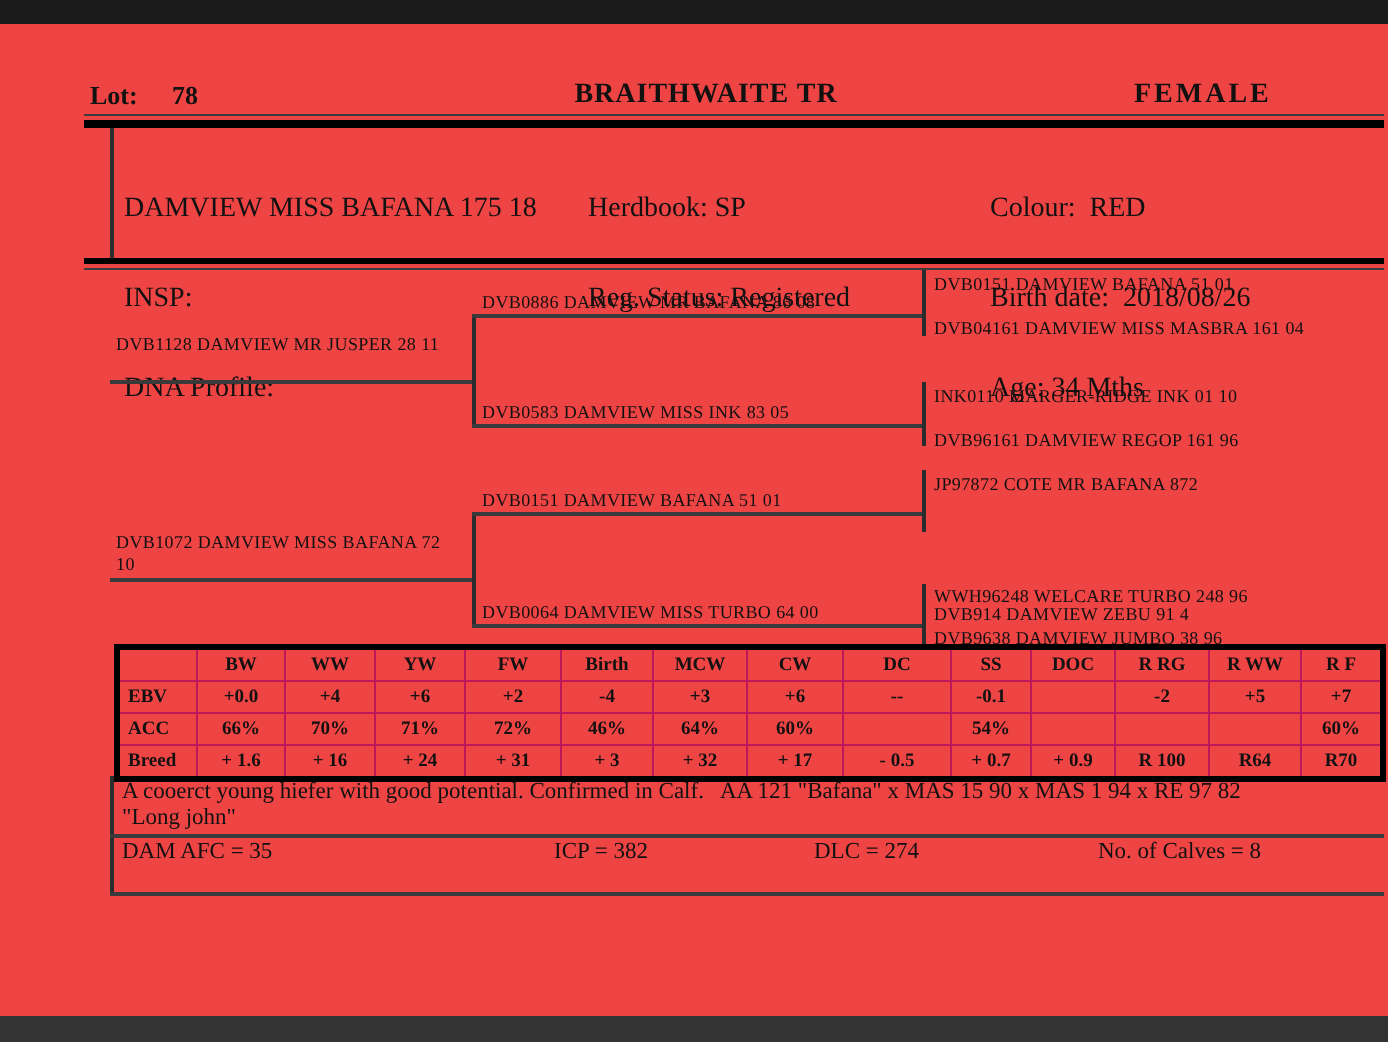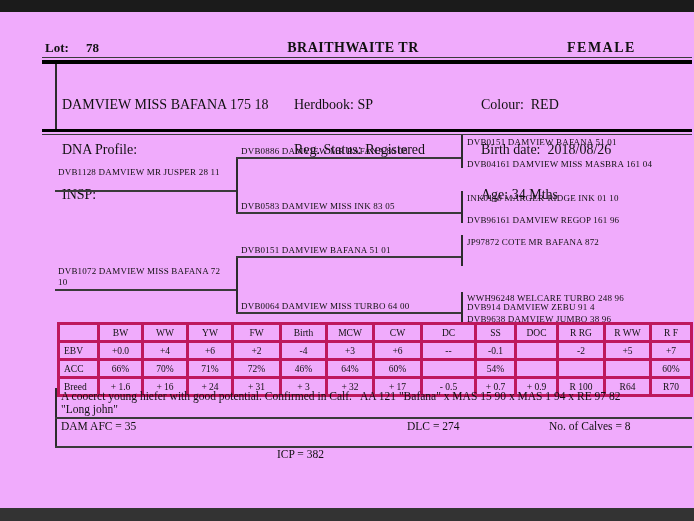--- a/index.html
+++ b/index.html
@@ -1,60 +1,60 @@
 <!DOCTYPE html>
 <html><head>
 <meta charset="utf-8">
 <style>
   html,body{margin:0;padding:0;background:#fff;}
-  .page{position:relative;width:694px;height:521px;background:#f0abfc;overflow:hidden;
+  .page{position:relative;width:694px;height:521px;background:#ef4444;overflow:hidden;
         font-family:"Liberation Serif","DejaVu Serif",serif;color:#111;}
   .abs{position:absolute;white-space:pre;}
   .bar{position:absolute;left:0;width:694px;}
   .hline{position:absolute;background:#3a3a3a;}
   .vline{position:absolute;background:#2c2c2c;}
   .hd{font-weight:bold;font-size:14px;}
   .lot{font-weight:bold;font-size:13px;}
   .info{font-size:14px;line-height:15px;}
   .info div{white-space:pre;}
   .ped{font-size:9px;letter-spacing:0.2px;}
   .pedwrap{white-space:normal;width:172px;line-height:10.5px;}
   .note{font-size:11.5px;}
   table.ebv{position:absolute;left:57px;top:322px;width:633px;border-collapse:collapse;
             border:3px solid #000;table-layout:fixed;font-size:9.5px;}
-  table.ebv th,table.ebv td{border:3px solid #be185d;text-align:center;padding:0;
-            font-weight:normal;height:15px;overflow:hidden;}
+  table.ebv th,table.ebv td{border:1px solid #be185d;text-align:center;padding:0;
+            font-weight:bold;height:15px;overflow:hidden;}
   table.ebv .rl{text-align:left;padding-left:4px;}
 </style>
 </head>
 <body>
 
 <div class="page">
 
   <div class="bar" style="top:0;height:12px;background:#1b1b1b;"></div>
   <div class="bar" style="top:508px;height:13px;background:#333;"></div>
 
   <div class="abs lot" style="left:45px;top:40px;">Lot:</div>
   <div class="abs lot" style="left:86px;top:40px;">78</div>
   <div class="abs hd" style="left:6px;top:40px;width:694px;text-align:center;letter-spacing:0.5px;">BRAITHWAITE TR</div>
   <div class="abs hd" style="left:567px;top:40px;letter-spacing:1.5px;">FEMALE</div>
   <div class="hline" style="left:42px;top:57px;width:650px;height:1px;"></div>
   <div class="hline" style="left:42px;top:60px;width:650px;height:4px;background:#000;"></div>
 
   <div class="vline" style="left:55px;top:64px;width:2px;height:65px;"></div>
   <div class="abs info" style="left:62px;top:67px;">
     <div>DAMVIEW MISS BAFANA 175 18</div>
+    <div>INSP:</div>
     <div>DNA Profile:</div>
-    <div>INSP:</div>
   </div>
   <div class="abs info" style="left:294px;top:67px;">
     <div>Herdbook: SP</div>
     <div>Reg. Status: Registered</div>
   </div>
-  <div class="abs info" style="left:481px;top:67px;">
+  <div class="abs info" style="left:495px;top:67px;">
     <div>Colour:  RED</div>
     <div>Birth date:  2018/08/26</div>
     <div>Age: 34 Mths</div>
   </div>
   <div class="hline" style="left:42px;top:129px;width:650px;height:3px;background:#000;"></div>
   <div class="hline" style="left:42px;top:134px;width:650px;height:1px;"></div>
 
   <div>
 
     <div class="abs ped pedwrap" style="left:58px;top:167px;">DVB1128 DAMVIEW MR JUSPER 28 11</div>
@@ -172,18 +172,18 @@
       <td>R70</td>
     </tr>
   </tbody>
     </table>
 
   <div class="vline" style="left:55px;top:388px;width:1.5px;height:58px;"></div>
   <div class="abs note" style="left:61px;top:390px;">A cooerct young hiefer with good potential. Confirmed in Calf.   AA 121 "Bafana" x MAS 15 90 x MAS 1 94 x RE 97 82</div>
   <div class="abs note" style="left:61px;top:403px;">"Long john"</div>
   <div class="hline" style="left:55px;top:417px;width:637px;height:1.5px;"></div>
   <div class="abs note" style="left:61px;top:420px;">DAM AFC = 35</div>
-  <div class="abs note" style="left:277px;top:420px;margin-top:28px;">ICP = 382</div>
+  <div class="abs note" style="left:277px;top:420px;">ICP = 382</div>
   <div class="abs note" style="left:407px;top:420px;">DLC = 274</div>
   <div class="abs note" style="left:549px;top:420px;">No. of Calves = 8</div>
   <div class="hline" style="left:55px;top:446px;width:637px;height:1.5px;"></div>
 
 </div>
 
 </body></html>

